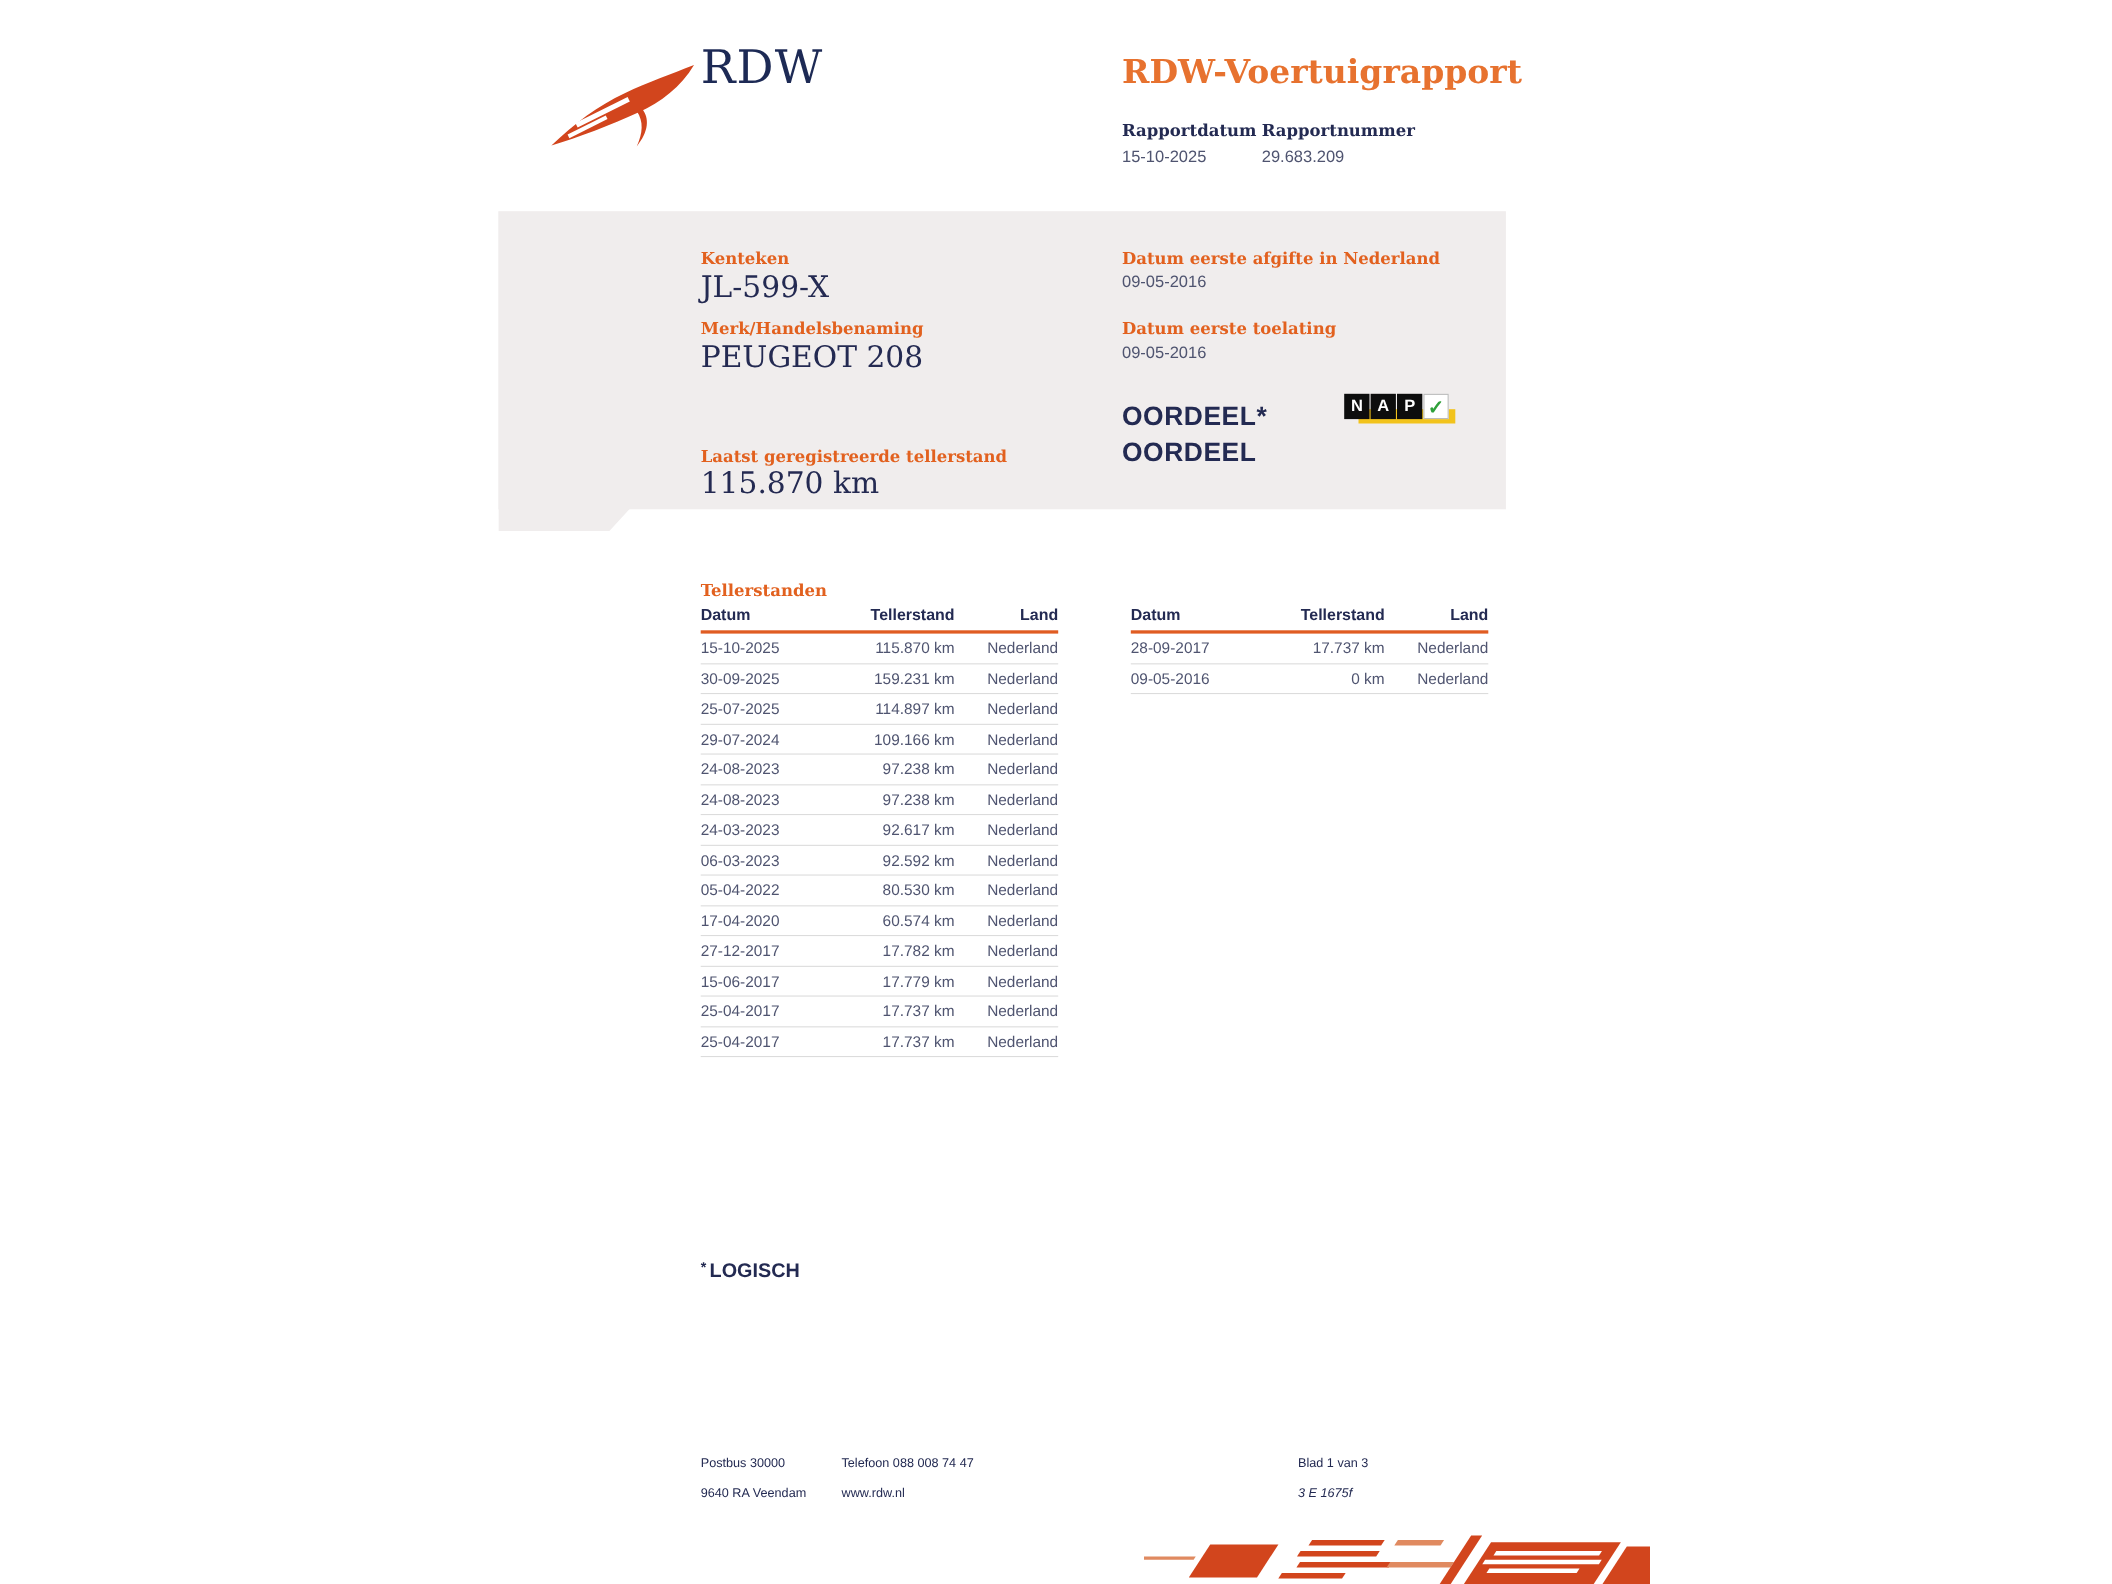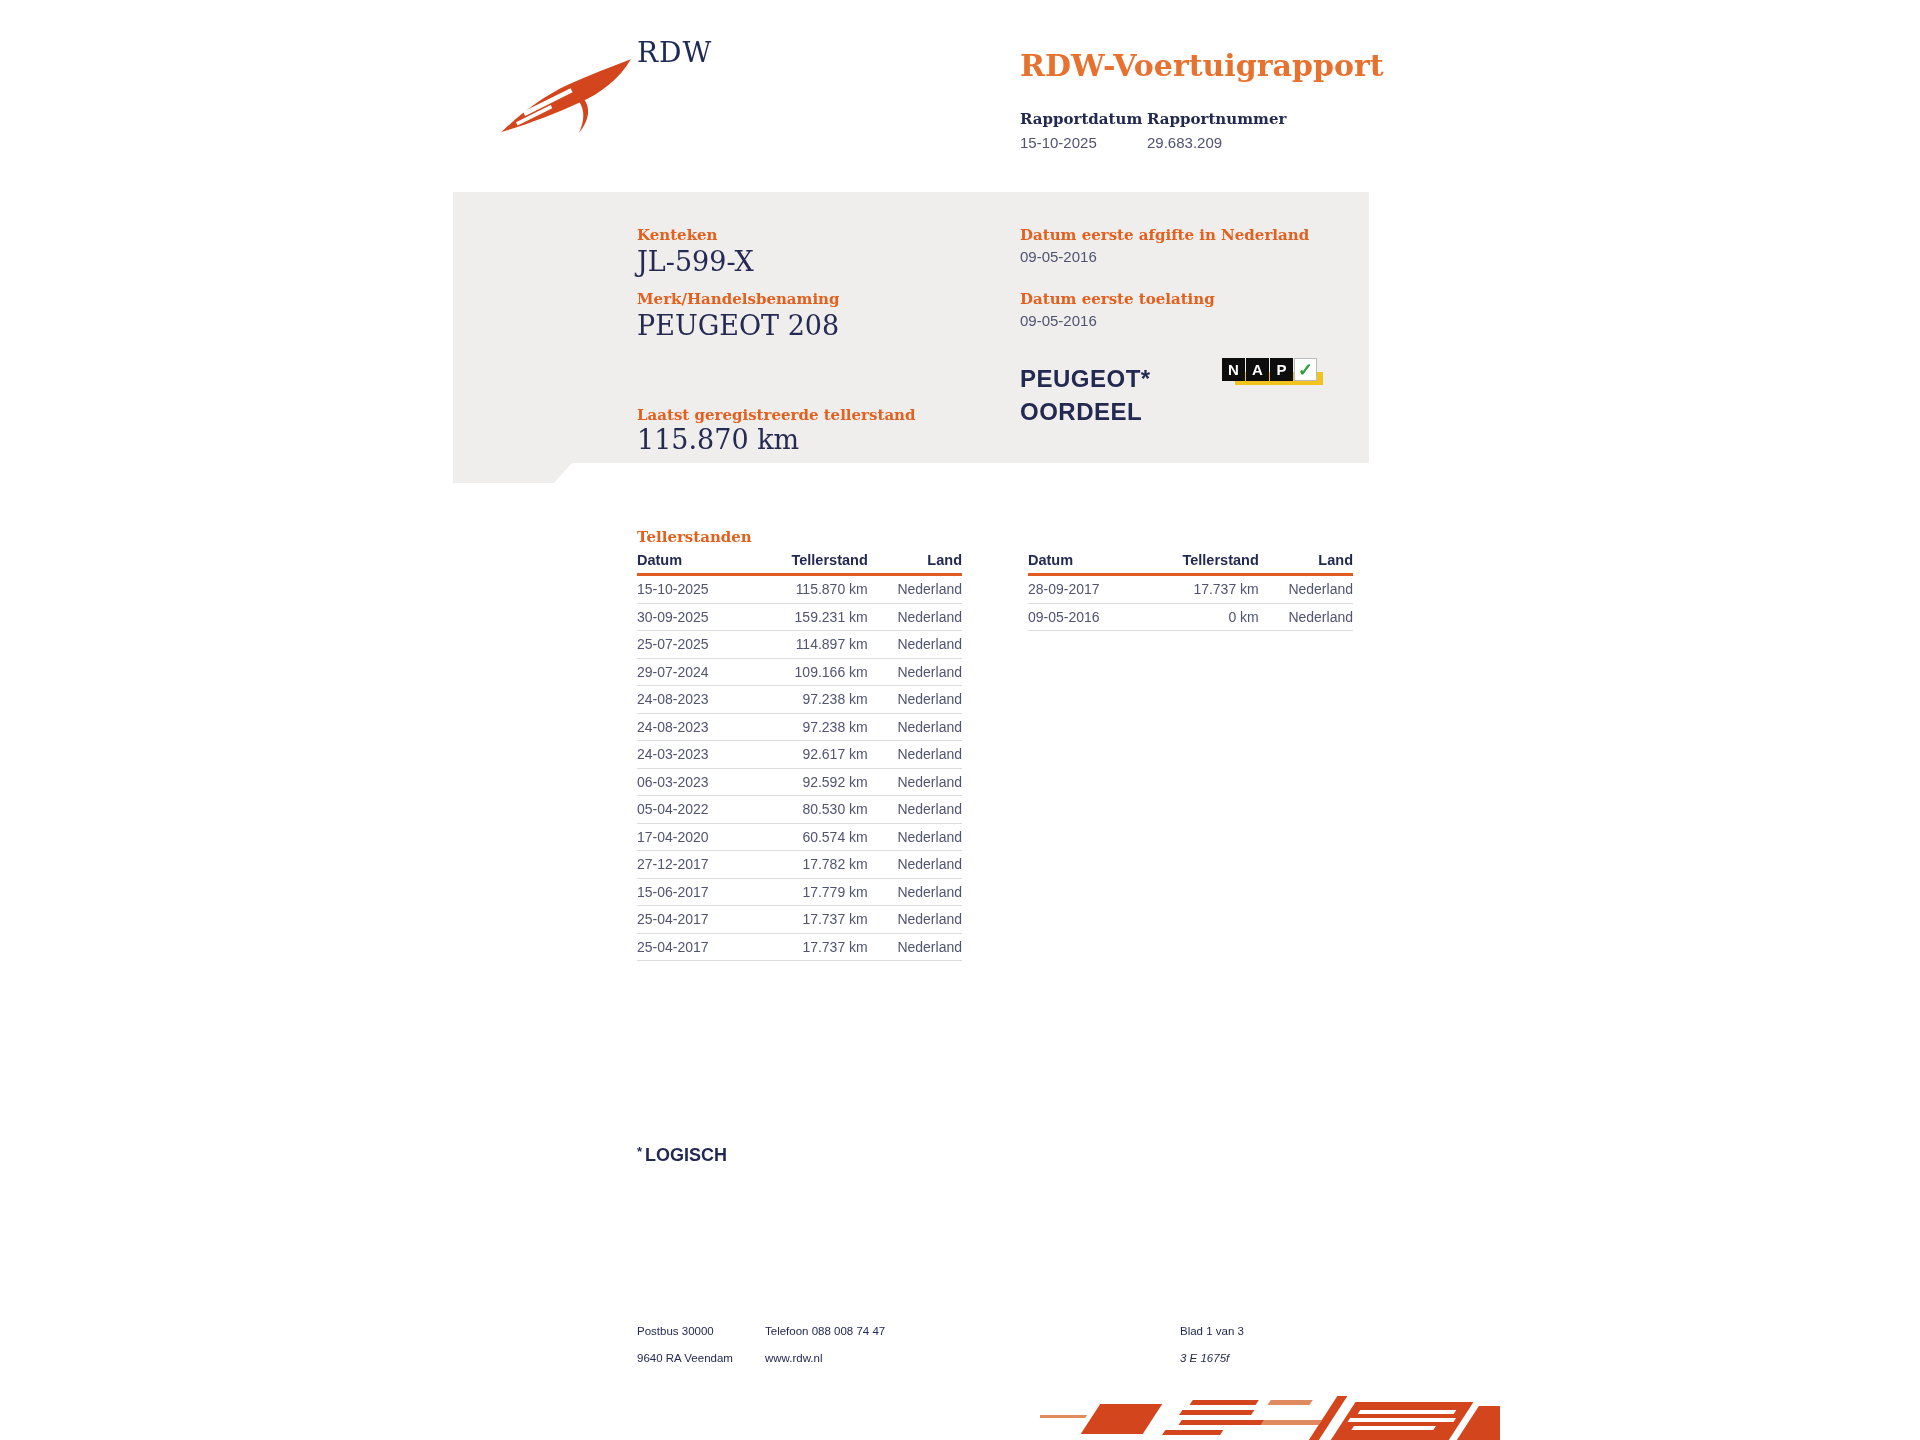--- a/index.html
+++ b/index.html
@@ -6,21 +6,21 @@
   html,body { background:#ffffff; }
   #page {
     position:relative; width:1920px; height:1440px; overflow:hidden;
     background:#ffffff; font-family:"Liberation Sans", sans-serif;
   }
   .abs { position:absolute; }
 
   
   .logo-text {
     font-family:"DejaVu Serif","Liberation Serif",serif;
-    font-size:28px; color:#1d2a55; letter-spacing:1px;
+    font-size:42px; color:#1d2a55; letter-spacing:1px;
   }
   .report-title {
     font-family:"DejaVu Serif","Liberation Serif",serif; font-weight:bold;
     font-size:30px; color:#e7722f;
   }
   .meta-label {
     font-family:"DejaVu Serif","Liberation Serif",serif; font-weight:bold;
     font-size:15px; color:#232a52;
   }
   .meta-value { font-size:15px; color:#4f5470; }
@@ -114,21 +114,21 @@
   <div class="abs field-label" style="left:637px; top:406px;">Laatst geregistreerde tellerstand</div>
   <div class="abs field-big" style="left:637px; top:424px;">115.870 km</div>
 
   <div class="abs field-label" style="left:1020px; top:226px;">Datum eerste afgifte in Nederland</div>
   <div class="abs field-value" style="left:1020px; top:248px;">09-05-2016</div>
 
   <div class="abs field-label" style="left:1020px; top:290px;">Datum eerste toelating</div>
   <div class="abs field-value" style="left:1020px; top:312px;">09-05-2016</div>
 
   <div class="abs oordeel" style="left:1020px; top:362px;">
-    <div>PEUGEOT*</div>
+    <div>OORDEEL*</div>
     <div>OORDEEL</div>
   </div>
 
   <div class="abs nap" style="left:1222px; top:358px;">
     <div class="nap-bar"></div>
     <div class="nap-tiles">
       <div class="nap-tile">N</div>
       <div class="nap-tile">A</div>
       <div class="nap-tile">P</div>
       <div class="nap-check-tile">✓</div>

